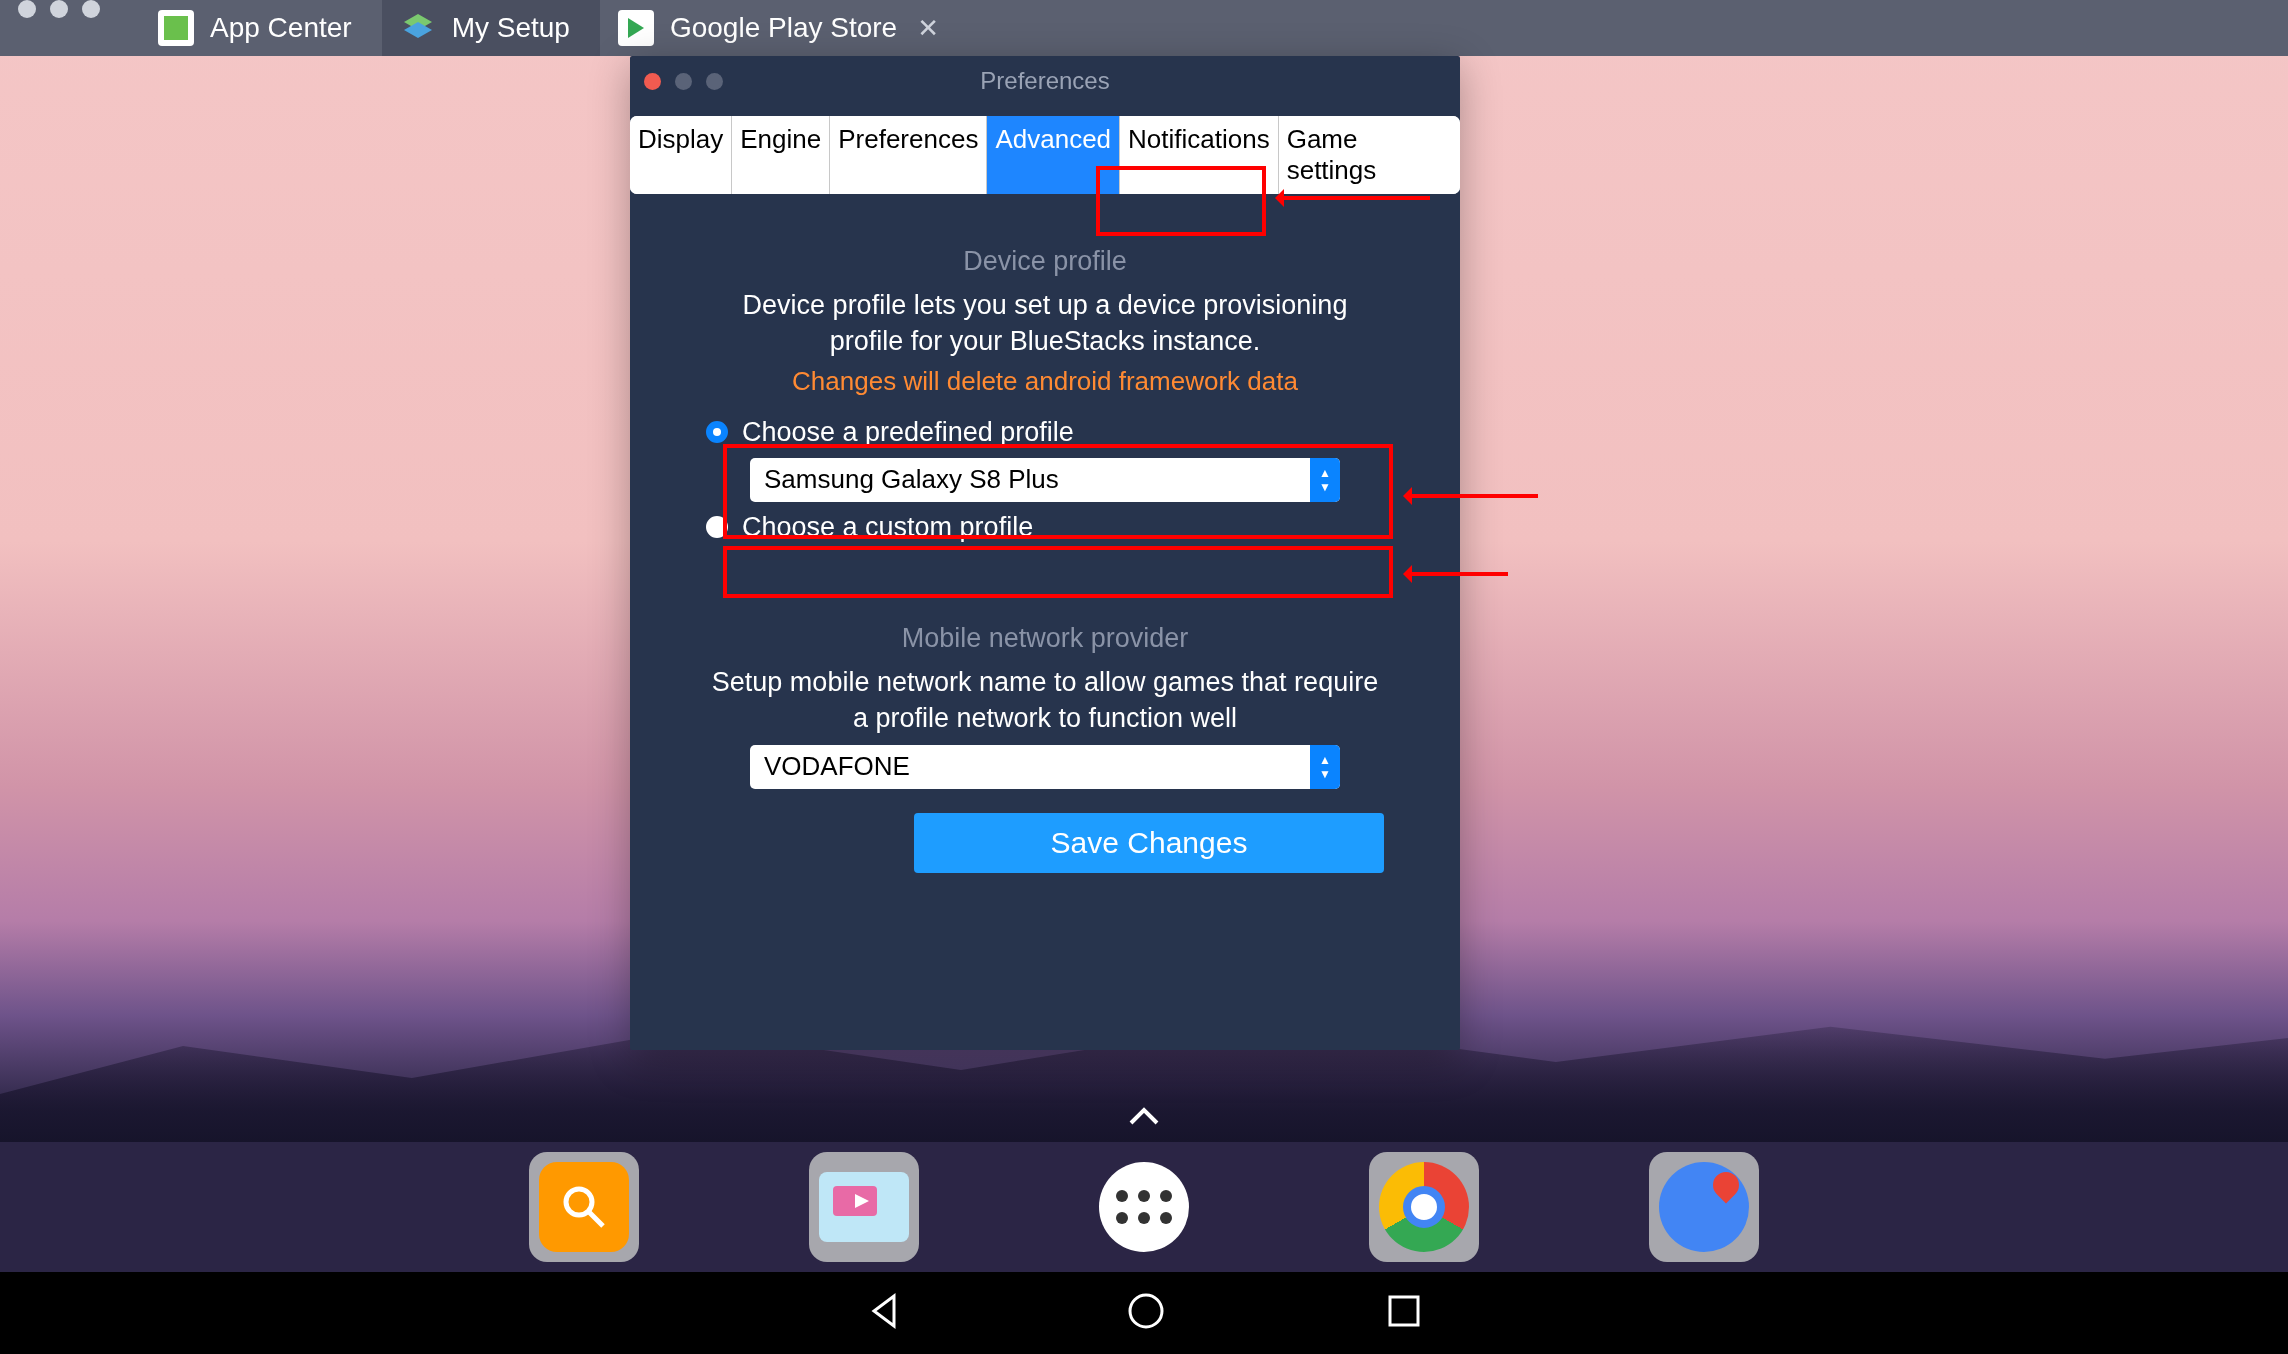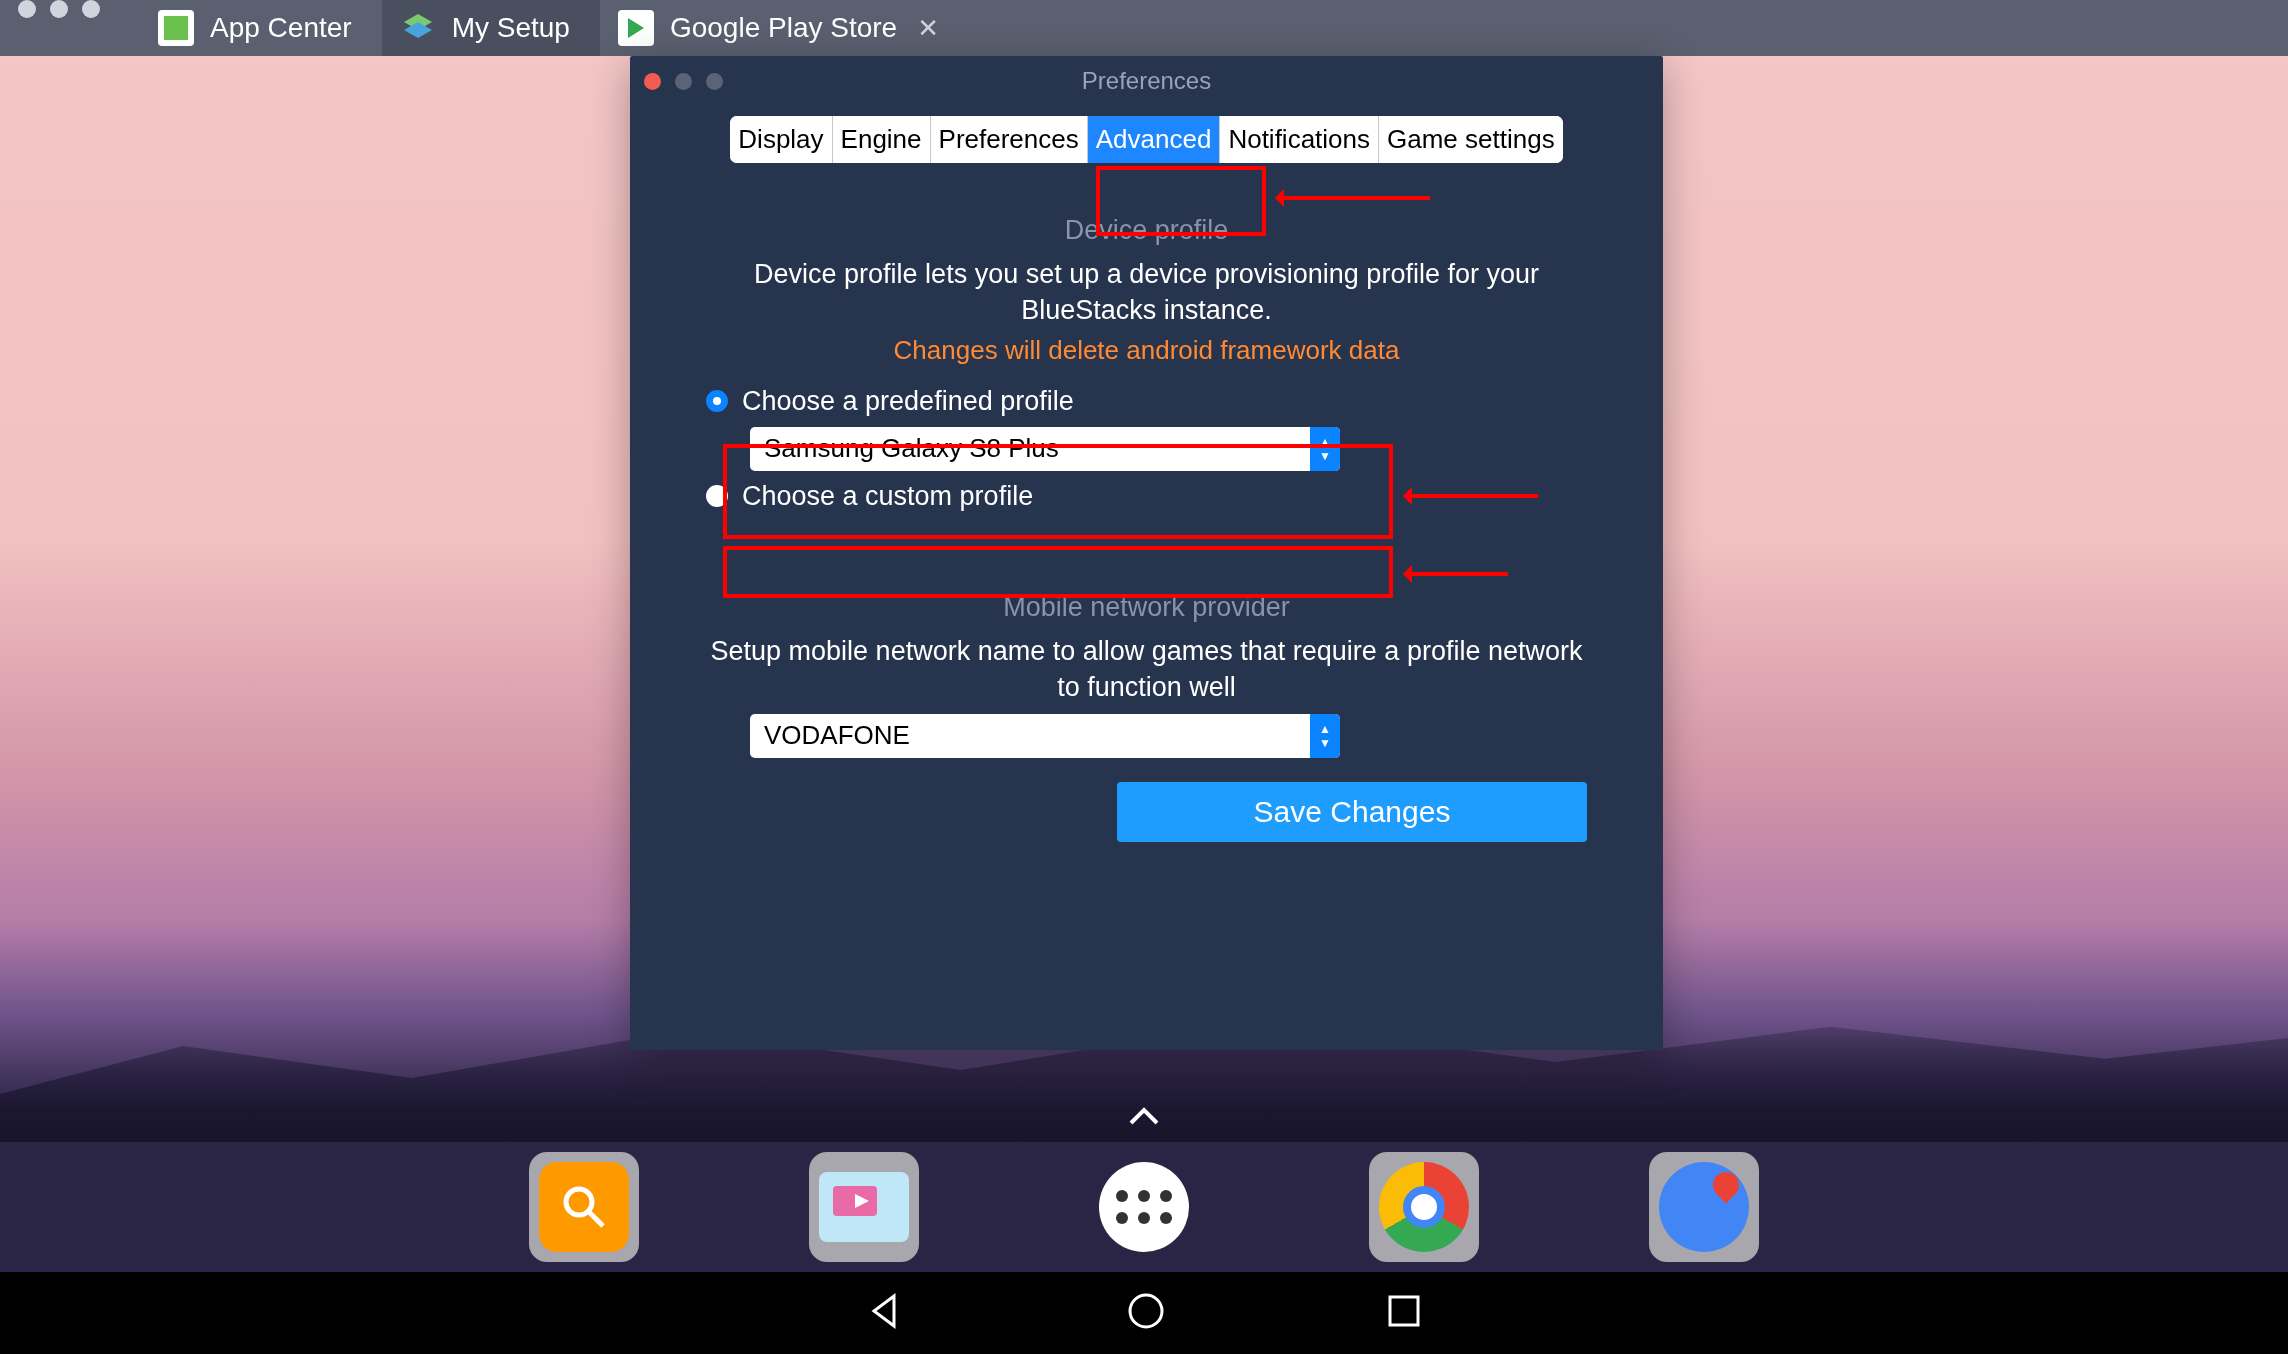--- a/index.html
+++ b/index.html
@@ -35,21 +35,21 @@
   
   .statusbar {
     position:absolute; left:0; right:0; top:64px; height:40px;
     color:#fff; font-size:22px; text-align:center; padding-right:28px; line-height:40px;
     background:transparent;
     padding-left:42px;
   }
 
   
   .prefs {
-    position:absolute; top:56px; left:630px; width:1033px; height:994px;
+    position:absolute; top:56px; left:630px; width:830px; height:994px;
     background:#27344d; color:#fff; border-radius:2px;
     box-shadow:0 10px 40px rgba(0,0,0,0.3);
   }
   .prefs-title {
     height:50px; display:flex; align-items:center; justify-content:center;
     font-size:24px; color:#9aa3b5; position:relative;
   }
   .prefs-title .dots { position:absolute; left:14px; display:flex; gap:14px;}
   .prefs-title .dot { width:17px;height:17px;border-radius:50%;background:#5a6378;}
   .prefs-title .dot.red{background:#f15b50;}

